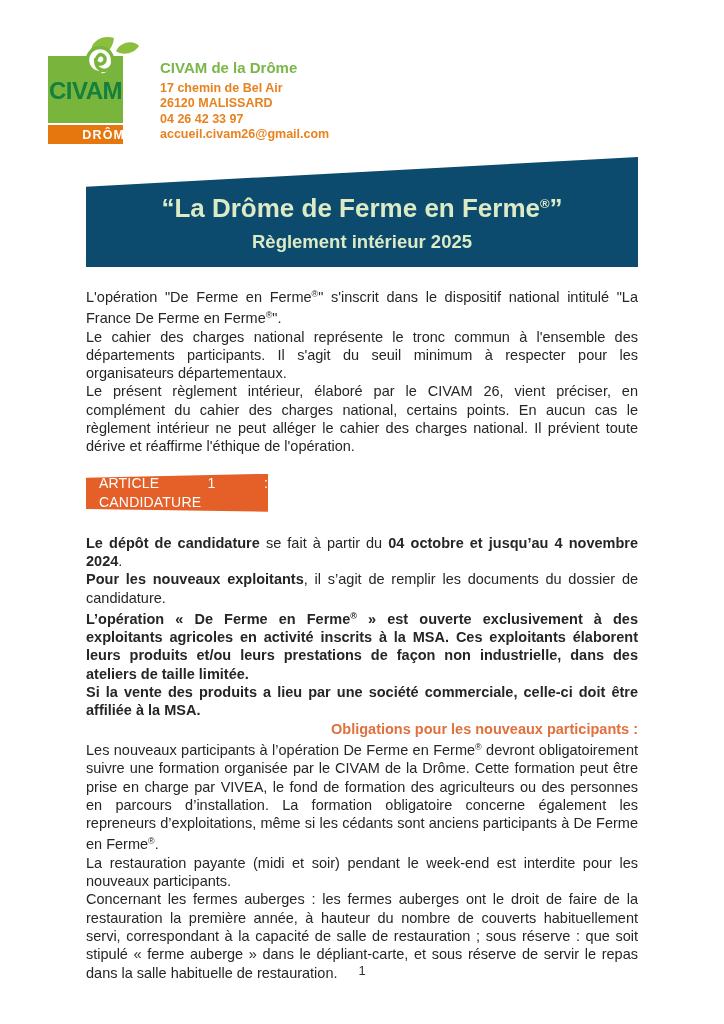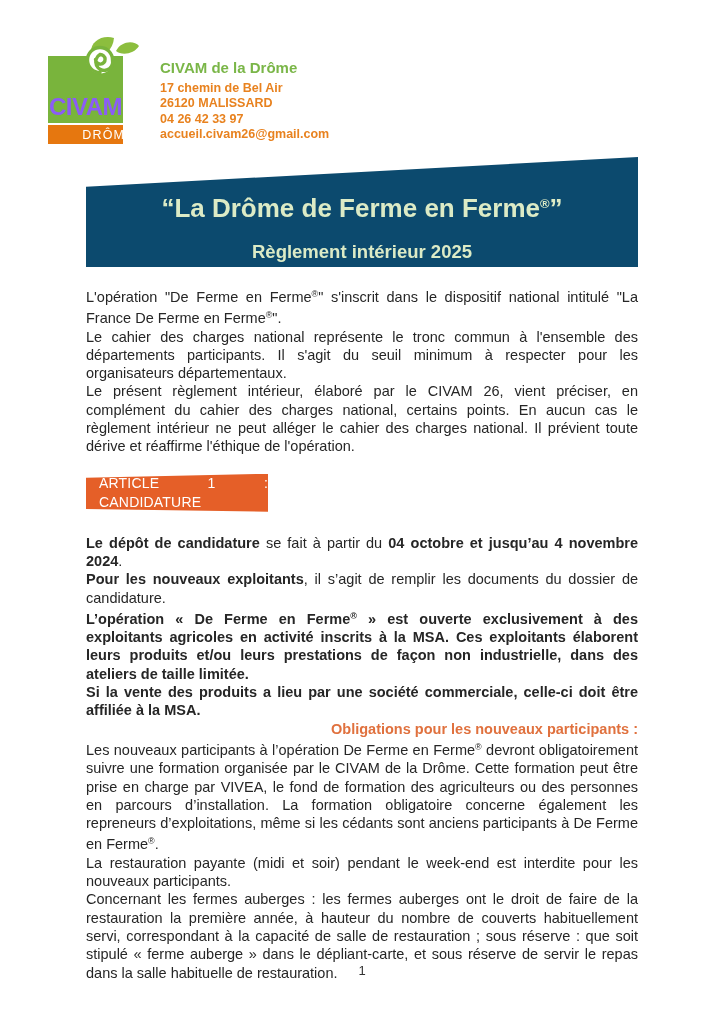--- a/index.html
+++ b/index.html
@@ -14,41 +14,41 @@
   }
 
   
   .letterhead { position: absolute; top: 36px; left: 48px; display: flex; }
   .logo { position: relative; width: 100px; height: 112px; flex: 0 0 auto; }
   .logo-square { position: absolute; top: 20px; left: 0; width: 75px; height: 67px; background: #79B43C; }
   .logo-deco { position: absolute; top: 0; left: 0; z-index: 2; }
   .logo-acronym {
     position: absolute; top: 20px; left: 0; width: 75px; height: 67px; z-index: 3;
     display: flex; align-items: flex-end; justify-content: center;
-    color: #8b5cf6; font-weight: bold; font-size: 24px; letter-spacing: -0.5px; padding-bottom: 2px;
+    color: #15803d; font-weight: bold; font-size: 24px; letter-spacing: -0.5px; padding-bottom: 18px;
   }
   .logo-band {
     position: absolute; top: 89px; left: 0; width: 75px; height: 19px; z-index: 3;
-    background: #E6770F; color: #fff; font-weight: normal; font-size: 12.5px; letter-spacing: 1.2px;
+    background: #E6770F; color: #fff; font-weight: bold; font-size: 12.5px; letter-spacing: 1.2px;
     display: flex; align-items: center; justify-content: center; padding-left: 46px;
   }
   .contact { margin-left: 12px; padding-top: 23px; }
   .contact-name { color: #7AB648; font-weight: bold; font-size: 15px; margin-bottom: 5px; }
   .contact-line { color: #E8821F; font-weight: bold; font-size: 12.5px; line-height: 15.4px; }
 
   
   .banner {
     position: absolute; left: 86px; top: 157px; width: 552px; height: 110px;
     background: #0c4a6e;
     clip-path: polygon(0 27%, 100% 0, 100% 100%, 0 100%);
     text-align: center;
   }
   .banner-title { margin-top: 36px; font-size: 26px; font-weight: 600; color: #DCEBC6; }
   .banner-reg { font-size: 13px; vertical-align: 9px; }
-  .banner-subtitle { margin-top: 17px; font-size: 18.5px; font-weight: bold; color: #DCEBC6; }
+  .banner-subtitle { margin-top: 7px; font-size: 18.5px; font-weight: bold; color: #DCEBC6; }
 
   
   .content {
     position: absolute; left: 86px; top: 285px; width: 552px;
     font-size: 14.5px; line-height: 18.3px; color: #262626; text-align: justify;
   }
   .content p { margin: 0; }
   .mb { margin-bottom: 18px; }
   .mb-sm { margin-bottom: 16px; }
   .bold { font-weight: bold; }

